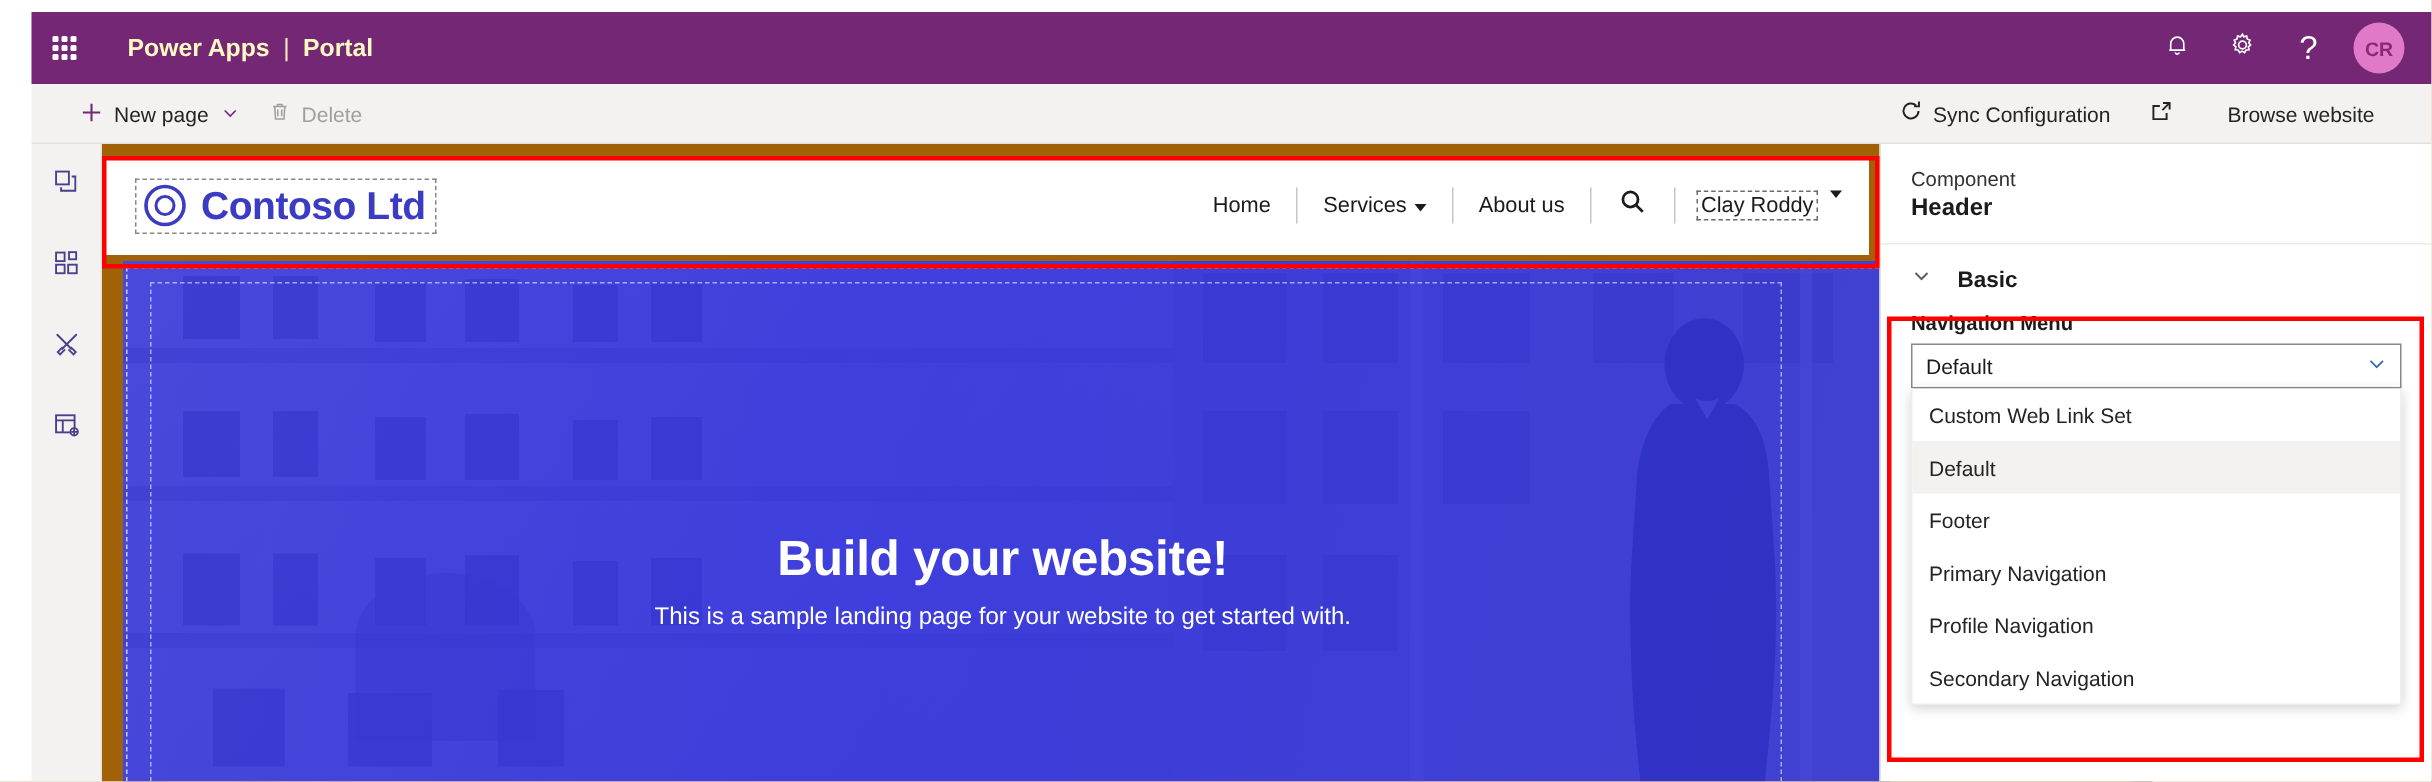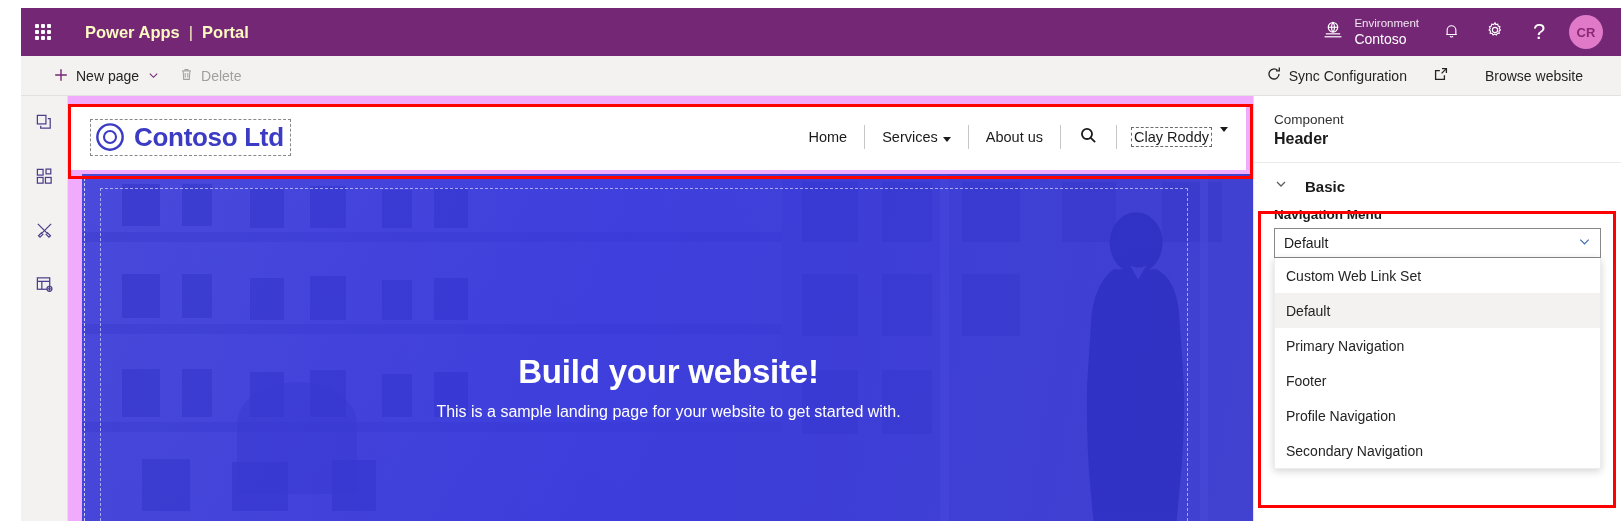--- a/index.html
+++ b/index.html
@@ -69,21 +69,21 @@
     display:flex; flex-direction:column; align-items:center; padding-top: 12px; gap: 22px;
   }
   .rail-btn {
     width: 32px; height: 32px; display:flex; align-items:center; justify-content:center;
     cursor:pointer; border-radius:2px;
   }
 
   
   .canvas {
     position:absolute; left: 68px; top: 96px; width: 1367px; height: 425px;
-    background:#f0abfc; overflow:hidden;
+    background:#a16207; overflow:hidden;
   }
   .portal-header {
     position:absolute; left:0; top:8px; width: 1178px; height: 66px;
     background:#ffffff; display:flex; align-items:center;
   }
   .logo-wrap {
     margin-left: 22px; display:flex; align-items:center; gap: 9px;
     border: 1px dashed #8a8886; padding: 2px 6px 2px 4px;
   }
   .logo-mark { width: 30px; height: 30px; flex: 0 0 30px; }
@@ -180,35 +180,20 @@
           <i></i>
       </span>
     </div>
     <div class="brand">
       <span>Power Apps</span>
       <span class="sep">|</span>
       <span>Portal</span>
     </div>
 
     <div class="topbar-right">
-      <div class="env">
-        <span>
-          <svg width="22" height="22" viewBox="0 0 24 24" fill="none" stroke="#ffffff" stroke-width="1.3">
-            <ellipse cx="12" cy="9" rx="5.2" ry="5.2"></ellipse>
-            <path d="M6.8 9 h10.4"></path>
-              <path d="M12 3.8 c2.2 2.4 2.2 7.9 0 10.4 c-2.2 -2.5 -2.2 -8 0 -10.4z"></path>
-            <path d="M4.2 16.2 h15.6"></path>
-              <path d="M2.8 19.4 h18.4"></path>
-          </svg>
-        </span>
-        <span class="env-text">
-          <span class="env-label">Environment</span>
-          <span class="env-value">Contoso</span>
-        </span>
-      </div>
 
       <div class="ticon">
         <span>
           <svg width="19" height="19" viewBox="0 0 24 24" fill="none" stroke="#ffffff" stroke-width="1.4">
             <path d="M6.5 17 v-5.5 a5.5 5.5 0 0 1 11 0 V17 h1.2 H5.3 z"></path>
             <path d="M10.2 19 a1.9 1.9 0 0 0 3.6 0"></path>
           </svg>
         </span>
       </div>
 
@@ -468,22 +453,22 @@
           <svg width="13" height="13" viewBox="0 0 14 14" fill="none" stroke="#3b6bb5" stroke-width="1.3">
             <path d="M2.5 5 L7 9.5 L11.5 5"></path>
           </svg>
         </span>
       </div>
     </div>
 
     <div class="dropdown">
       <div class="dd-item">Custom Web Link Set</div>
       <div class="dd-item sel">Default</div>
+      <div class="dd-item">Footer</div>
       <div class="dd-item">Primary Navigation</div>
-      <div class="dd-item">Footer</div>
       <div class="dd-item">Profile Navigation</div>
       <div class="dd-item">Secondary Navigation</div>
     </div>
   </div>
 
   <div class="redbox" id="redbox-header"></div>
   <div class="redbox" id="redbox-navmenu"></div>
 
 </div>
 

